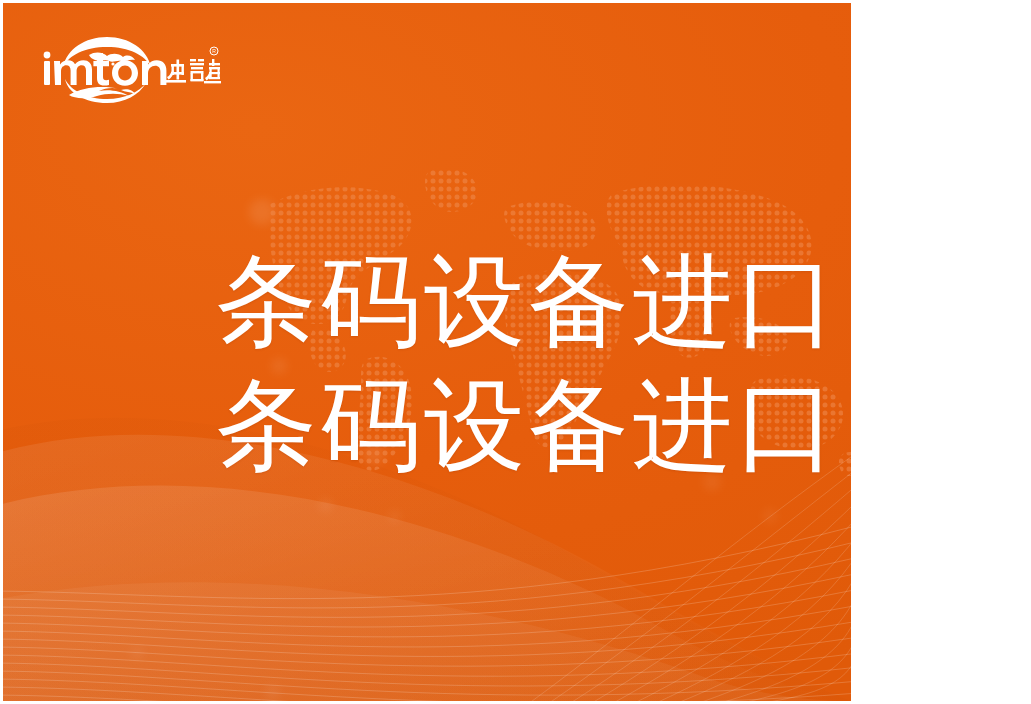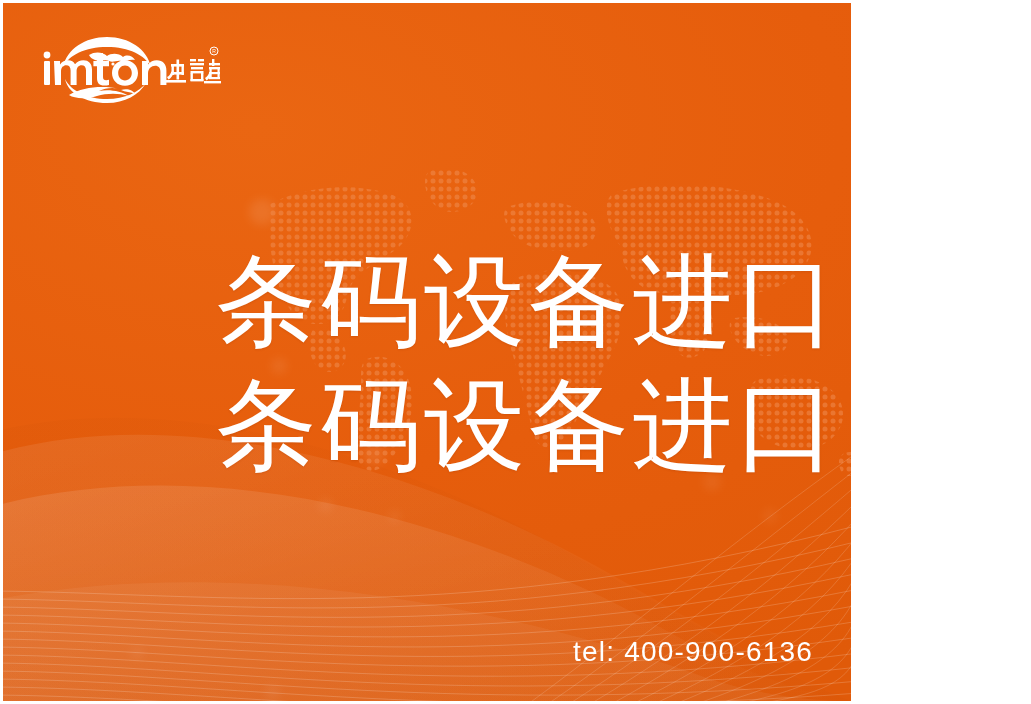--- a/index.html
+++ b/index.html
@@ -299,15 +299,14 @@
       </g>
       <text x="173" y="20.4" font-size="5" fill="#ffffff" text-anchor="middle" font-family="Liberation Sans, sans-serif">R</text>
     </svg>
   </div>
 
   <div class="headline">
     <span class="ln">条码设备进口</span>
     <span class="ln">条码设备进口</span>
   </div>
 
-  <div class="tel">tel: 400-900-6136</div>
 
 </div>
 
 </body></html>

